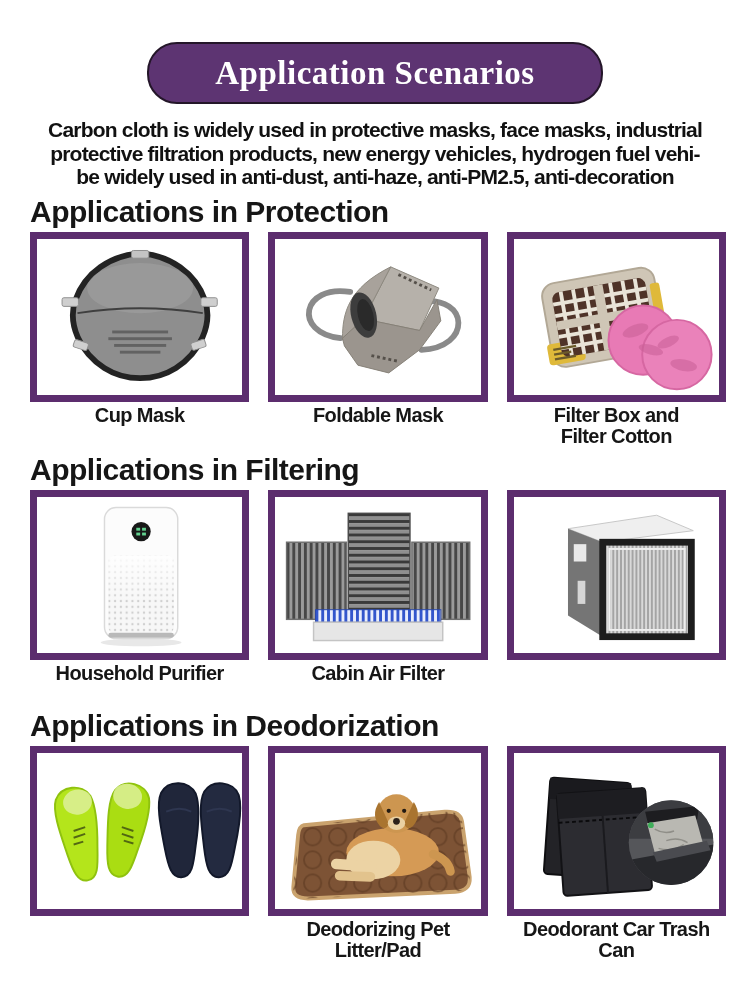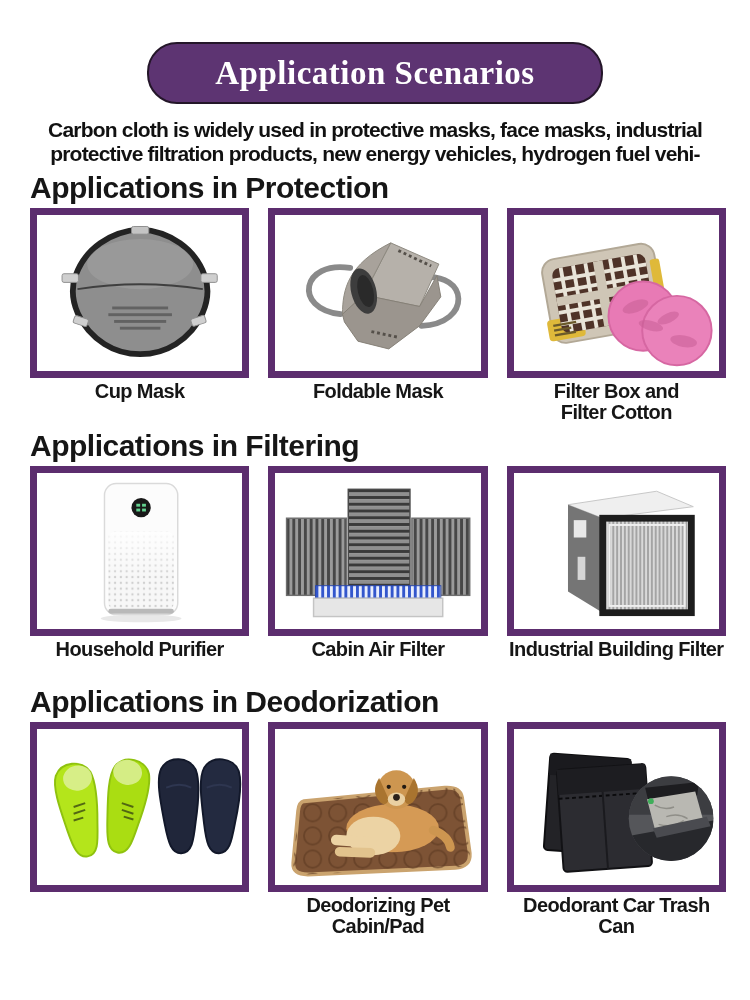--- a/index.html
+++ b/index.html
@@ -42,20 +42,21 @@
 </head>
 <body>
 
 <div class="banner">
   <span class="banner-title">Application Scenarios</span>
 </div>
 
 <div class="intro">
   <div>Carbon cloth is widely used in protective masks, face masks, industrial</div>
   <div>protective filtration products, new energy vehicles, hydrogen fuel vehi-</div>
+  <div>be widely used in anti-dust, anti-haze, anti-PM2.5, anti-decoration</div>
 </div>
 
 <div class="section-heading">Applications in Protection</div>
 <div class="grid">
 
   <div class="card">
     <div class="imgbox">
       <svg viewBox="0 0 213 156">
         <path d="M107,12 C76,14 50,32 40,60 C31,85 45,115 70,131 C92,145 122,145 144,131 C169,115 183,85 174,60 C164,32 138,14 107,12 Z" fill="#8e8e8e" stroke="#232323" stroke-width="6"></path>
         <ellipse cx="107" cy="48" rx="55" ry="26" fill="#a2a2a2" opacity="0.55"></ellipse>
@@ -208,21 +209,20 @@
           </pattern>
         </defs>
         <polygon points="56,30 148,16 186,32 92,44" fill="#efefef" stroke="#c6c6c6" stroke-width="1"></polygon>
         <polygon points="56,30 92,44 92,142 56,120" fill="#757575"></polygon>
         <rect x="62" y="46" width="13" height="18" fill="#e9e9e9"></rect>
         <rect x="66" y="84" width="8" height="24" fill="#d6d6d6"></rect>
         <rect x="92" y="44" width="92" height="98" fill="url(#pleatFine)" stroke="#1d1d1d" stroke-width="7"></rect>
         <rect x="99" y="51" width="78" height="84" fill="none" stroke="#eeeeee" stroke-width="2"></rect>
       </svg>
     </div>
-    <div class="caption">Industrial Building Filter</div>
   </div>
 </div>
 
 <div class="section-heading">Applications in Deodorization</div>
 <div class="grid">
 
   <div class="card">
     <div class="imgbox">
       <svg viewBox="0 0 213 156">
         <defs>
@@ -274,21 +274,21 @@
           <path d="M108,48 q-9,14 1,25 q7,5 9,-3" fill="#a9742f"></path>
           <path d="M144,48 q9,14 -1,25 q-7,5 -9,-3" fill="#a9742f"></path>
           <ellipse cx="126" cy="70" rx="9" ry="7" fill="#e9d0a2"></ellipse>
           <circle cx="126" cy="68" r="3.5" fill="#2b211a"></circle>
           <circle cx="118" cy="57" r="2.2" fill="#221a12"></circle>
           <circle cx="134" cy="57" r="2.2" fill="#221a12"></circle>
         </g>
       </svg>
     </div>
     <div class="caption">Deodorizing Pet
-Cabin/Pad</div>
+Litter/Pad</div>
   </div>
 
   <div class="card">
     <div class="imgbox">
       <svg viewBox="0 0 213 156">
         <defs>
           <clipPath id="insetClip">
               <circle cx="163" cy="90" r="44"></circle>
             </clipPath>
         </defs>

